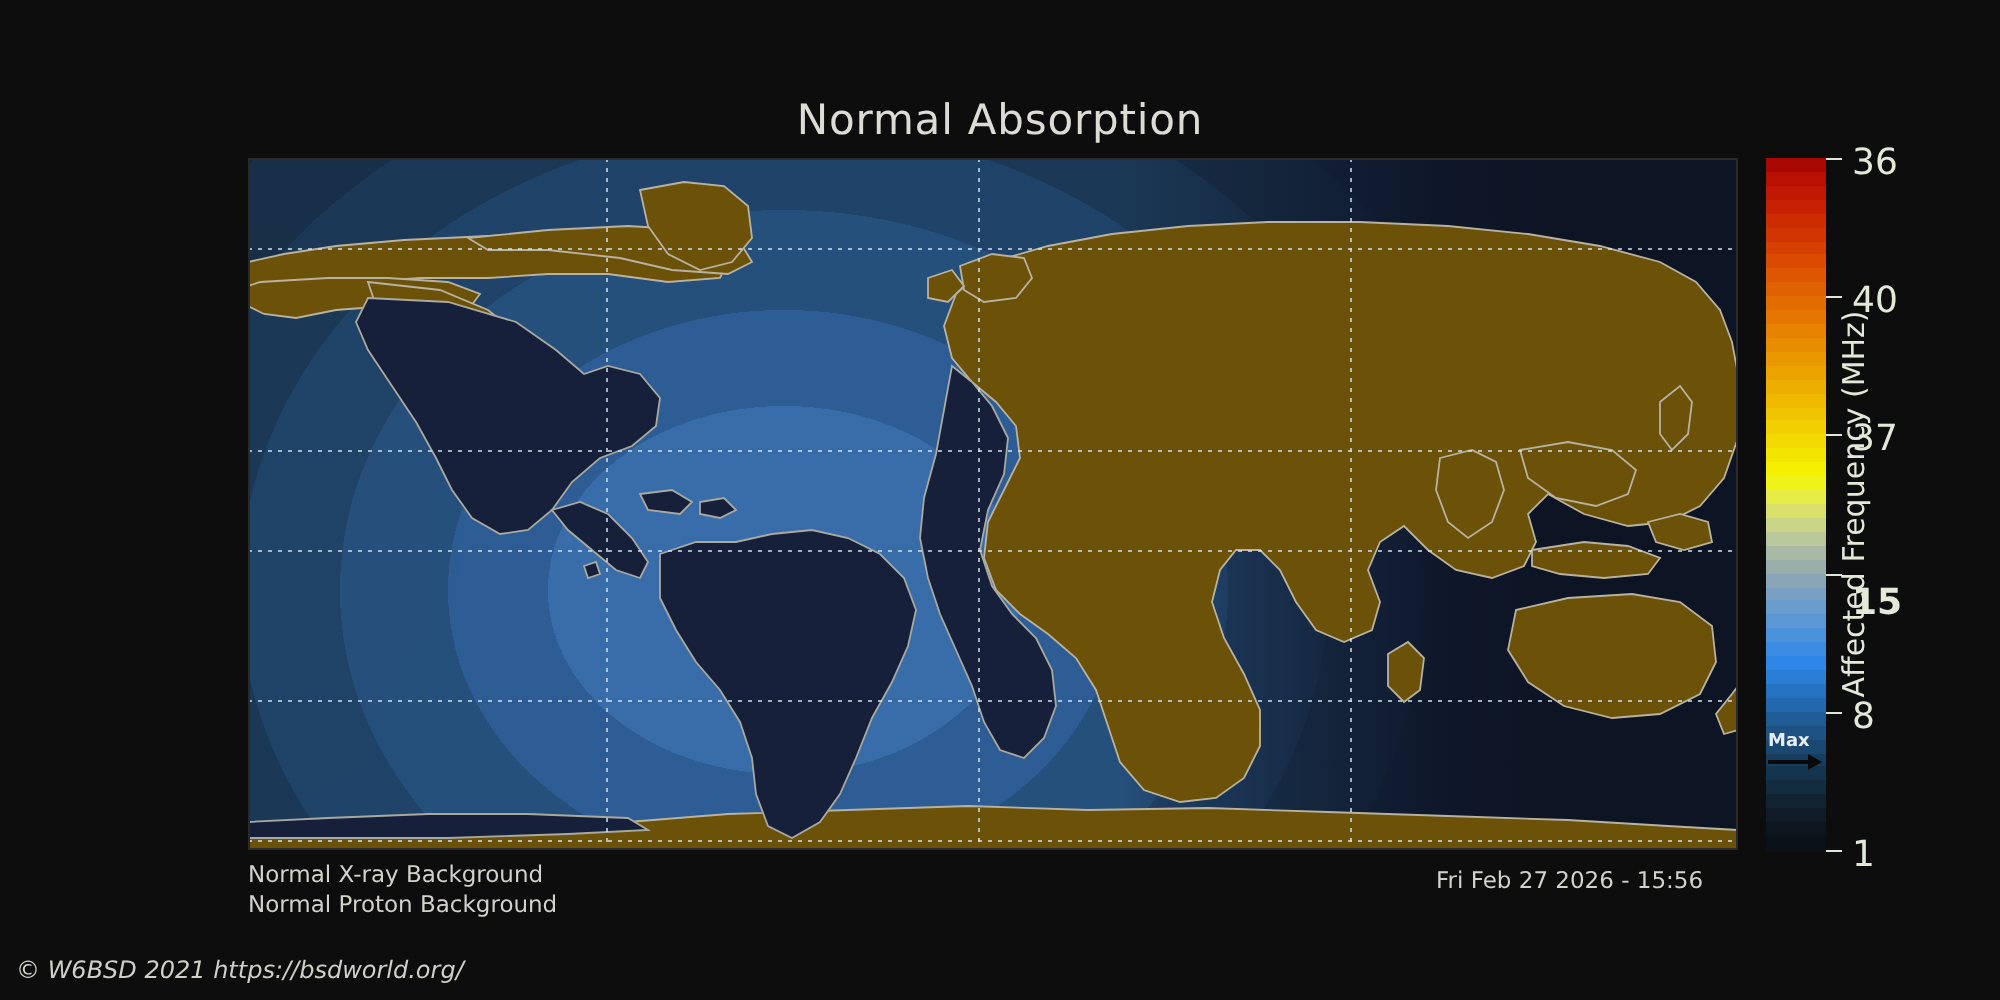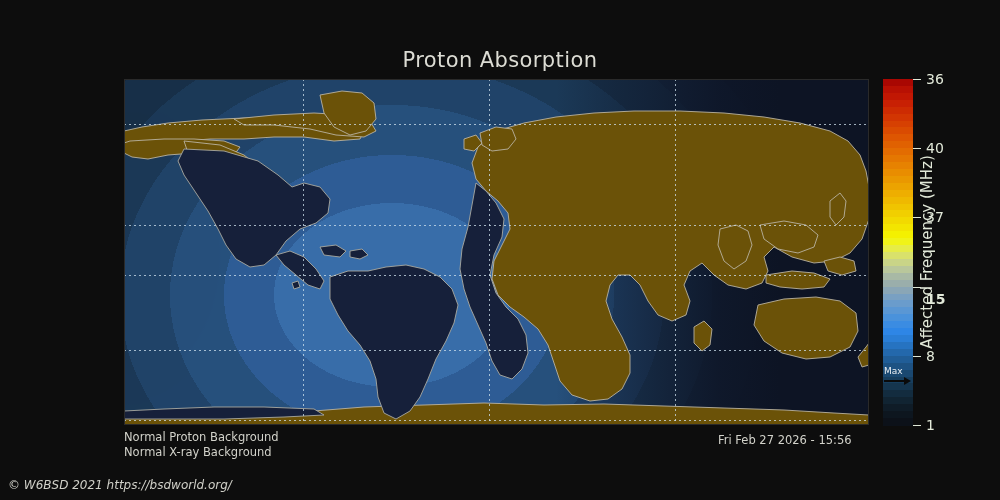--- a/index.html
+++ b/index.html
@@ -82,29 +82,29 @@
   }
 
   .map-border{position:absolute;inset:0;border:1px solid #2a2a2a;pointer-events:none;}
 
   
   .cbar-wrap{position:absolute;left:883px;top:79px;width:30px;height:346px;}
   .cbar{position:absolute;inset:0;}
   .cbar-seg{position:absolute;left:0;width:30px;}
   .cbar-ticks{position:absolute;left:30px;top:0;width:60px;height:346px;}
   .tick{position:absolute;left:0;height:1px;width:8px;background:#dfe8d8;}
-  .tick-lbl{position:absolute;left:13px;font-size:14px;color:#e2e9d9;transform:translateY(-8px);}
+  .tick-lbl{position:absolute;left:13px;font-size:18px;color:#e2e9d9;transform:translateY(-8px);}
   .cbar-axis-label{
     position:absolute;left:916px;top:79px;height:346px;width:22px;
     display:flex;align-items:center;justify-content:center;
   }
   .cbar-axis-label span{
     transform:rotate(-90deg);white-space:nowrap;font-size:15px;color:#e2e9d9;
   }
-  .maxmark{position:absolute;left:0;width:15px;}
+  .maxmark{position:absolute;left:0;width:15px;font-weight:bold;}
   .maxmark .mtxt{font-size:9px;color:#e9eef2;line-height:9px;padding-left:1px;}
   .maxmark .marrow{position:relative;height:9px;}
   .maxmark .marrow .shaft{position:absolute;left:1px;top:4px;width:22px;height:2px;background:#0a0a0a;}
   .maxmark .marrow .head{
     position:absolute;left:21px;top:1px;width:0;height:0;
     border-top:4px solid transparent;border-bottom:4px solid transparent;border-left:7px solid #0a0a0a;
   }
 
   
   .ann-left{position:absolute;left:124px;top:430px;font-size:11.5px;color:#d2d2ca;line-height:15px;}
@@ -112,21 +112,21 @@
   .footer{
     position:absolute;left:8px;top:478px;font-size:12px;color:#d0d0c8;
     font-style:italic;
   }
 </style>
 </head>
 <body>
 
 <div id="root">
 
-  <div class="title">Proton Absorption</div>
+  <div class="title">Normal Absorption</div>
 
   <div class="map">
 
     <div class="layer ocean-night"></div>
     <div class="layer night-deep"></div>
     <div class="layer absorb"></div>
     <div class="layer absorb-mask"></div>
 
     <div class="land">
       <svg viewBox="0 0 745 346" preserveAspectRatio="none">
@@ -269,20 +269,20 @@
         <div class="tick" style="top: 346px;"></div>
         <div class="tick-lbl" style="top: 346px;">1</div>
       </div>
   </div>
 
   <div class="cbar-axis-label">
     <span>Affected Frequency (MHz)</span>
   </div>
 
   <div class="ann-left">
+    <div>Normal X-ray Background</div>
     <div>Normal Proton Background</div>
-    <div>Normal X-ray Background</div>
   </div>
 
   <div class="ann-right">Fri Feb 27 2026 - 15:56</div>
 
   <div class="footer">© W6BSD 2021 https://bsdworld.org/</div>
 </div>
 
 </body></html>

